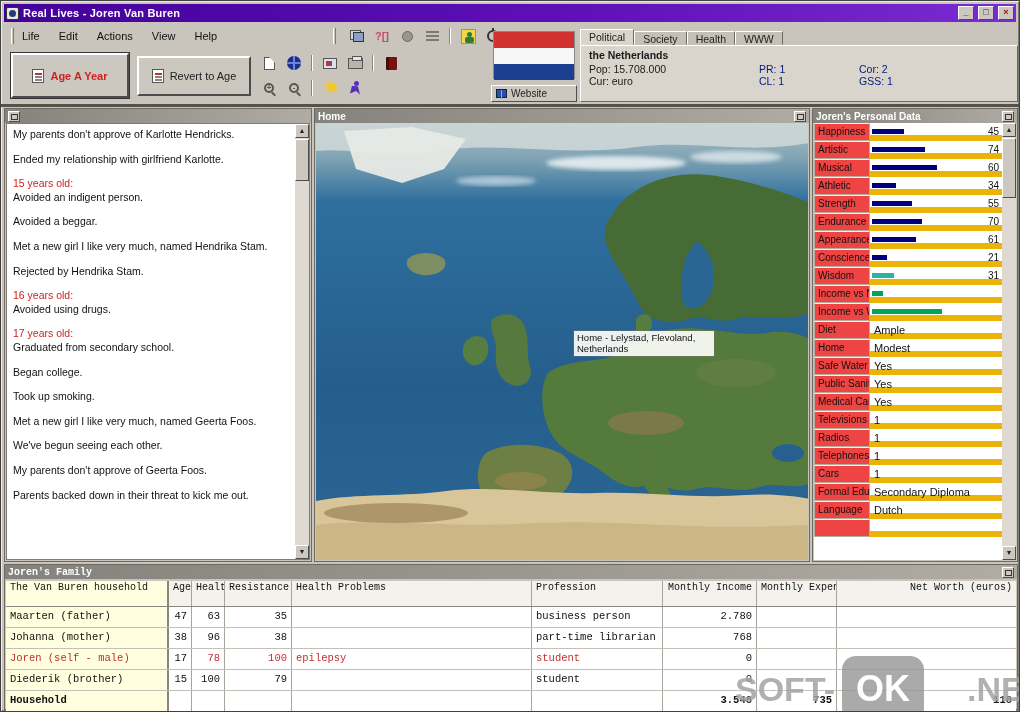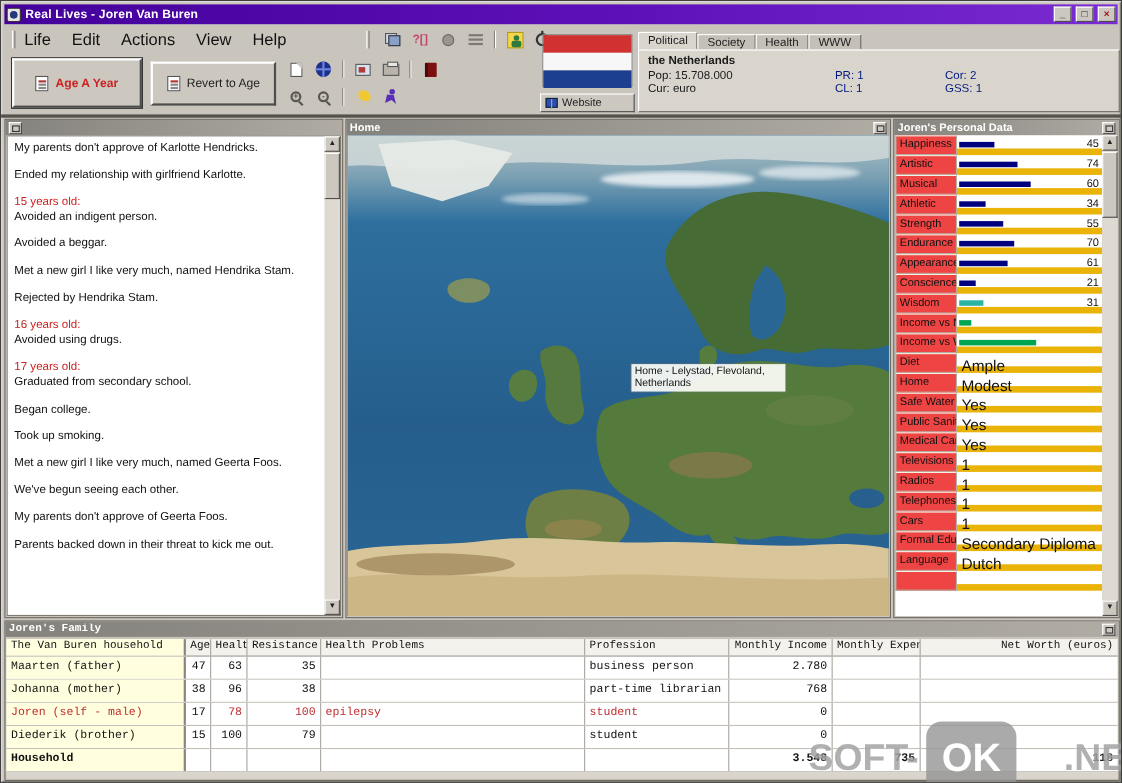--- a/index.html
+++ b/index.html
@@ -14,21 +14,21 @@
   .appicon{width:13px;height:13px;background:#e8e6e0;border:1px solid #333;border-radius:2px;position:relative;}
   .appicon::after{content:"";position:absolute;left:2px;top:2px;width:7px;height:7px;border-radius:50%;background:#223a7a;}
   .ttext{flex:1;color:#fff;font-size:11px;font-weight:bold;letter-spacing:.2px;white-space:nowrap;overflow:hidden;}
   .winbtn{width:16px;height:14px;background:#ccc8c0;border:1px solid;border-color:#fff #4d4d4d #4d4d4d #fff;
     font-size:9px;line-height:11px;text-align:center;color:#222;font-weight:bold;cursor:default;}
   .winbtn.close{color:#a01010;}
 
   
   .grip{width:3px;height:16px;border-left:1px solid #fff;border-right:1px solid #7e7a72;margin-right:6px;}
   .menubar{position:absolute;left:4px;top:25px;height:20px;display:flex;align-items:center;padding-left:6px;}
-  .menuitem{font-size:15px;color:#111;margin-right:15px;padding:1px 2px;}
+  .menuitem{font-size:11px;color:#111;margin-right:15px;padding:1px 2px;}
   .iconstrip{position:absolute;display:flex;align-items:center;gap:5px;}
   .tsep{width:2px;height:16px;border-left:1px solid #8a867e;border-right:1px solid #fff;margin:0 2px;}
   .tool{width:20px;height:18px;position:relative;display:flex;align-items:center;justify-content:center;}
   
   .i-transfer{width:14px;height:12px;position:relative;}
   .i-transfer::before{content:"";position:absolute;left:0;top:0;width:9px;height:8px;background:#cfd8ea;border:1px solid #555;}
   .i-transfer::after{content:"";position:absolute;right:0;bottom:0;width:9px;height:8px;background:#8aa0c8;border:1px solid #333;}
   .i-help{font-size:11px;font-weight:bold;color:#c2496e;}
   .i-record{width:11px;height:11px;border-radius:50%;background:#9a968e;border:1px solid #6e6a62;}
   .i-list{width:13px;height:10px;border-top:2px solid #7e7a72;border-bottom:2px solid #7e7a72;position:relative;}
@@ -115,27 +115,27 @@
 
   
   #personal{left:811px;top:107px;width:206px;height:454px;}
   #personalRows{position:absolute;left:1px;right:15px;top:14px;bottom:1px;background:#fff;overflow:hidden;}
   .srow{display:flex;height:18px;}
   .slabel{width:56px;background:#ef4444;border:1px solid #b2aea2;border-top-color:#f4f2e4;
     font-size:10px;color:#111;padding:2px 1px 0 3px;white-space:nowrap;overflow:hidden;}
   .smain{flex:1;position:relative;border-bottom:6px solid #eab308;}
   .sbar{position:absolute;left:2px;top:6px;height:5px;}
   .sval{position:absolute;right:3px;top:3px;font-size:10px;color:#111;}
-  .stext{position:absolute;left:4px;top:3px;font-size:14px;color:#111;white-space:nowrap;}
+  .stext{position:absolute;left:4px;top:3px;font-size:11px;color:#111;white-space:nowrap;}
 
   
   #family{left:3px;top:563px;width:1014px;height:146px;font-family:Liberation Mono, monospace;}
   #familyTable{position:absolute;left:1px;right:1px;top:16px;bottom:1px;background:#d9d5cd;}
   .frow{display:flex;height:21px;background:#fff;border-bottom:1px solid #c4c0b8;}
-  .frow.fhead{height:16px;background:#f4f2ec;font-weight:normal;border-bottom:1px solid #8a867e;}
+  .frow.fhead{height:26px;background:#f4f2ec;font-weight:normal;border-bottom:1px solid #8a867e;}
   .fcell{border-right:1px solid #a8a49c;font-size:10.5px;color:#111;padding:3px 4px 0 4px;white-space:nowrap;overflow:hidden;}
   .fhead .fcell{padding-top:1px;font-size:10px;}
   .fc-name{width:163px;background:#ffffdf;border-right:2px solid #8a867e;}
   .fc-age{width:23px;text-align:right;}
   .fc-health{width:33px;text-align:right;}
   .fc-res{width:67px;text-align:right;}
   .fc-prob{width:240px;}
   .fc-prof{width:131px;}
   .fc-inc{width:94px;text-align:right;}
   .fc-exp{width:80px;text-align:right;}

